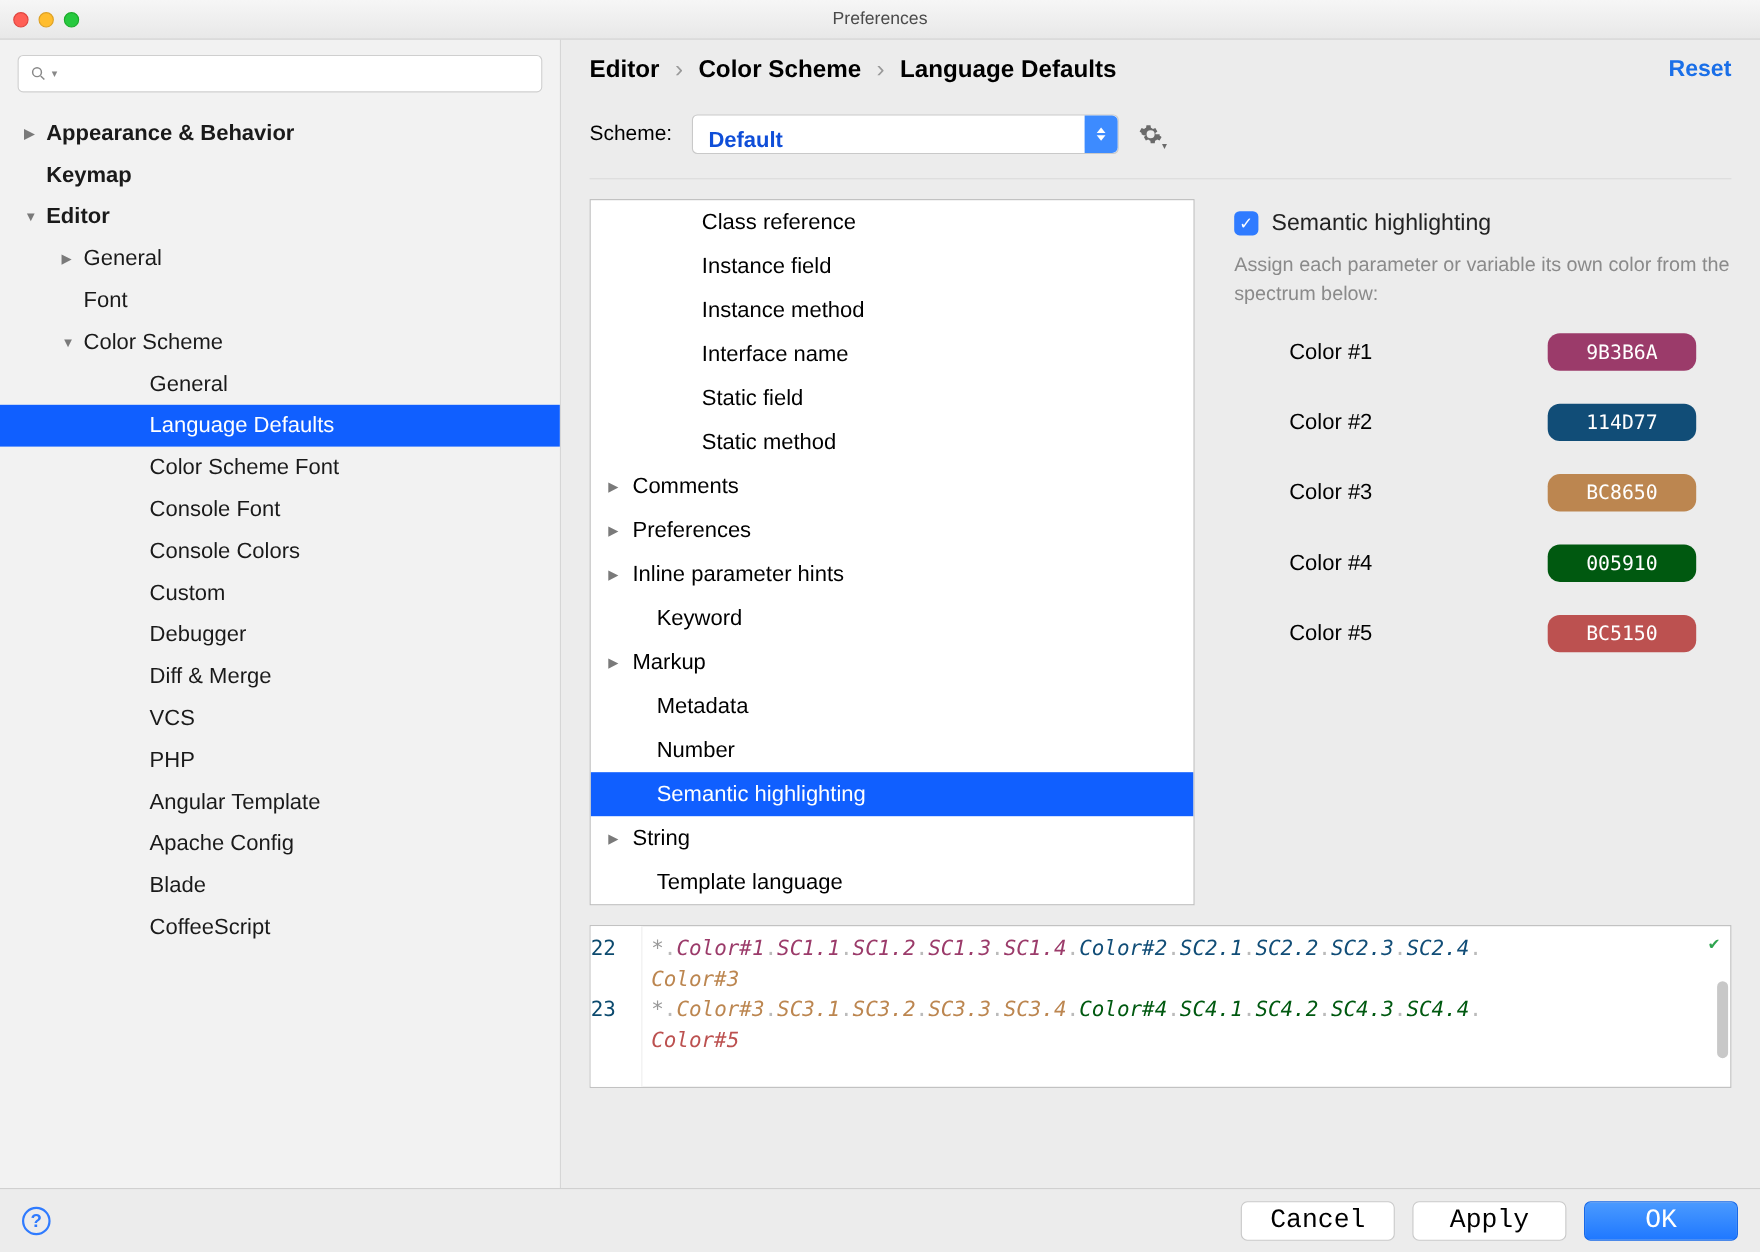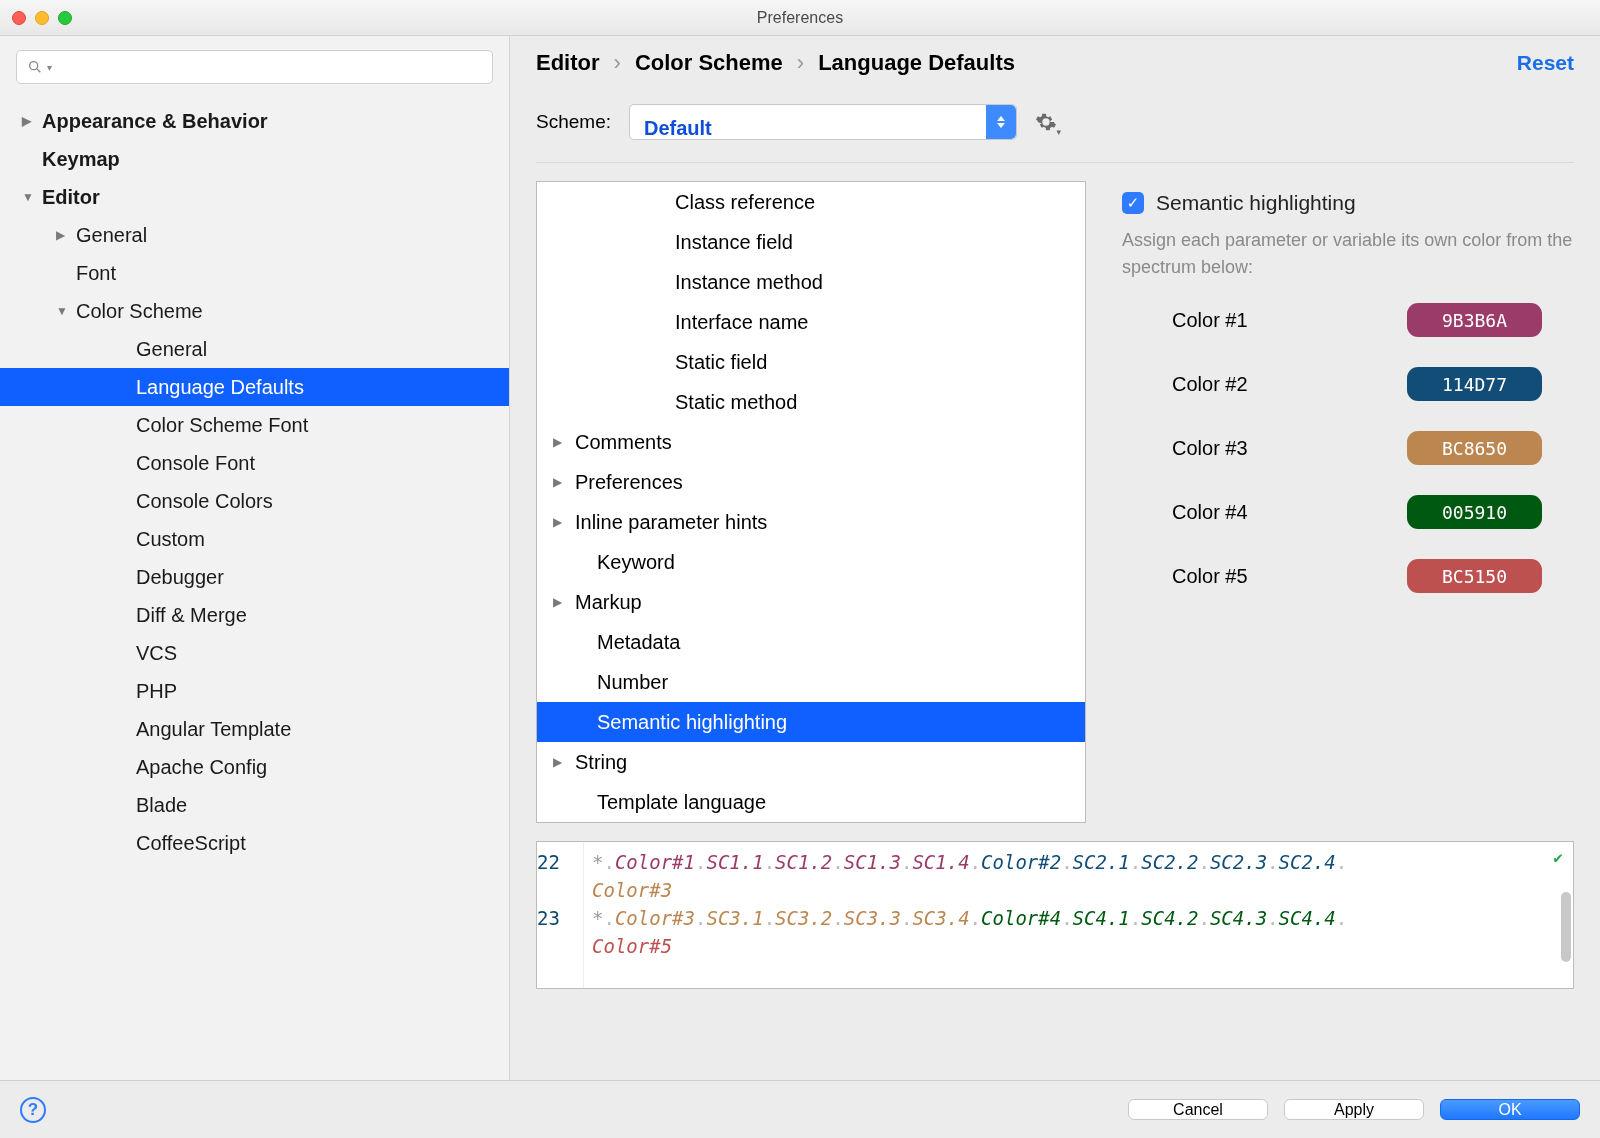--- a/index.html
+++ b/index.html
@@ -109,21 +109,21 @@
   width: 550px; height: 642px;
   border: 1px solid #bcbcbc; background: #fff;
   overflow: hidden;
 }
 .attr-row {
   height: 40px; display: flex; align-items: center;
   font-size: 20px; padding-left: 16px;
 }
 .attr-row .arrow { width: 22px; font-size: 12px; color: #7a7a7a; }
 .attr-row.ind1 { padding-left: 38px; }
-.attr-row.ind2 { padding-left: 116px; }
+.attr-row.ind2 { padding-left: 79px; }
 .attr-row.selected { background: #105fff; color: #fff; }
 
 .right-pane { flex: 1; padding-top: 10px; }
 .check-row { display: flex; align-items: center; gap: 12px; font-size: 21px; color: #222; }
 .checkbox {
   width: 22px; height: 22px; border-radius: 5px; background: #2f7bff;
   display: flex; align-items: center; justify-content: center; color: #fff; font-size: 15px;
 }
 .desc { font-size: 18px; color: #8a8a8a; margin-top: 12px; line-height: 1.5; }
 
@@ -159,22 +159,22 @@
   height: 58px; background: #ececec; border-top: 1px solid #d0d0d0;
   display: flex; align-items: center; padding: 0 20px; gap: 16px;
 }
 .help {
   width: 26px; height: 26px; border: 2px solid #2f7bff; border-radius: 50%;
   color: #2f7bff; display:flex; align-items:center; justify-content:center;
   font-weight: 700; font-size: 17px;
 }
 .footer .spacer { flex: 1; }
 .btn-std {
-  min-width: 140px; height: 21px; border-radius: 6px; border: 1px solid #c9c9c9;
-  background: #fff; font-size: 16px; display:flex; align-items:center; justify-content:center;
+  min-width: 140px; height: 36px; border-radius: 6px; border: 1px solid #c9c9c9;
+  background: #fff; font-size: 24px; display:flex; align-items:center; justify-content:center;font-family:Liberation Mono, monospace;
 }
 .btn-primary { background: linear-gradient(#4a9aff,#1f78ff); color: #fff; border: 1px solid #1668e8; }
 </style>
 </head>
 <body>
 
 <div class="titlebar">
   <div class="traffic">
     <div class="tl close"></div>
     <div class="tl min"></div>

